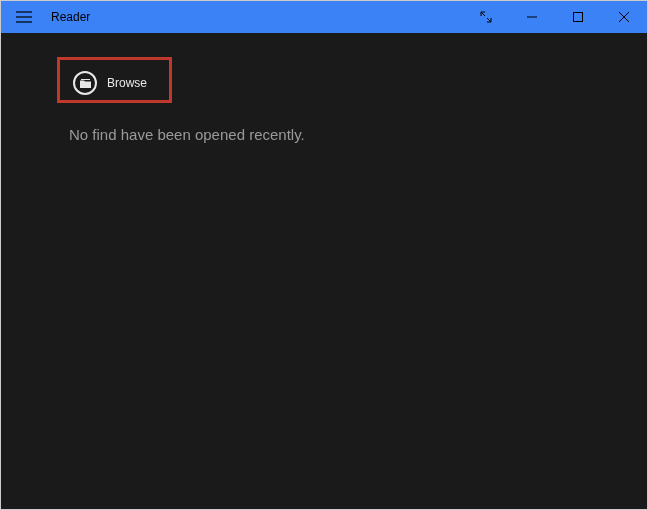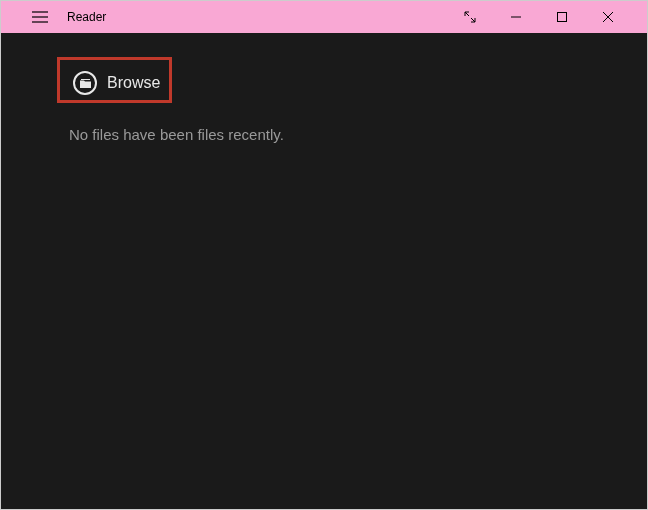--- a/index.html
+++ b/index.html
@@ -10,24 +10,24 @@
     body {
       font-family: 'Segoe UI', Tahoma, sans-serif;
       width: 648px;
       height: 510px;
       background: #fff;
       overflow: hidden;
       border: 1px solid #ccc;
     }
     .titlebar {
       height: 32px;
-      background: #f9a8d4;
+      background: #3b82f6;
       display: flex;
       align-items: center;
-      padding: 16px;
+      padding: 0;
     }
     .hamburger {
       width: 46px;
       height: 32px;
       display: flex;
       align-items: center;
       justify-content: center;
       cursor: pointer;
     }
     .hamburger svg {
@@ -86,21 +86,21 @@
     .browse-icon-outer {
       width: 24px;
       height: 24px;
       border: 2px solid #e8e8e8;
       border-radius: 50%;
       display: flex;
       align-items: center;
       justify-content: center;
     }
     .browse-label {
-      font-size: 16px;
+      font-size: 12px;
       font-weight: 300;
       color: #e8e8e8;
       text-align: right;
     }
     .empty-state {
       margin-top: 22px;
       color: #9a9a9a;
       font-size: 15px;
       font-weight: 300;
       line-height: 1.35;
@@ -150,15 +150,15 @@
   <div class="browse-row">
     <div class="browse-icon-outer">
       <svg width="11" height="9" viewBox="0 0 11 9">
         <path d="M0 1.5 L0 9 L11 9 L11 2.5 L5 2.5 L4 1.5 Z" fill="#e8e8e8"></path>
         <rect x="1" y="0" width="9" height="1" fill="#e8e8e8"></rect>
       </svg>
     </div>
     <span class="browse-label">Browse</span>
   </div>
   <div class="empty-state">
-    <div>No files have been files recently.</div>
+    <div>No find have been opened recently.</div>
   </div>
 </div>
 
 </body></html>

